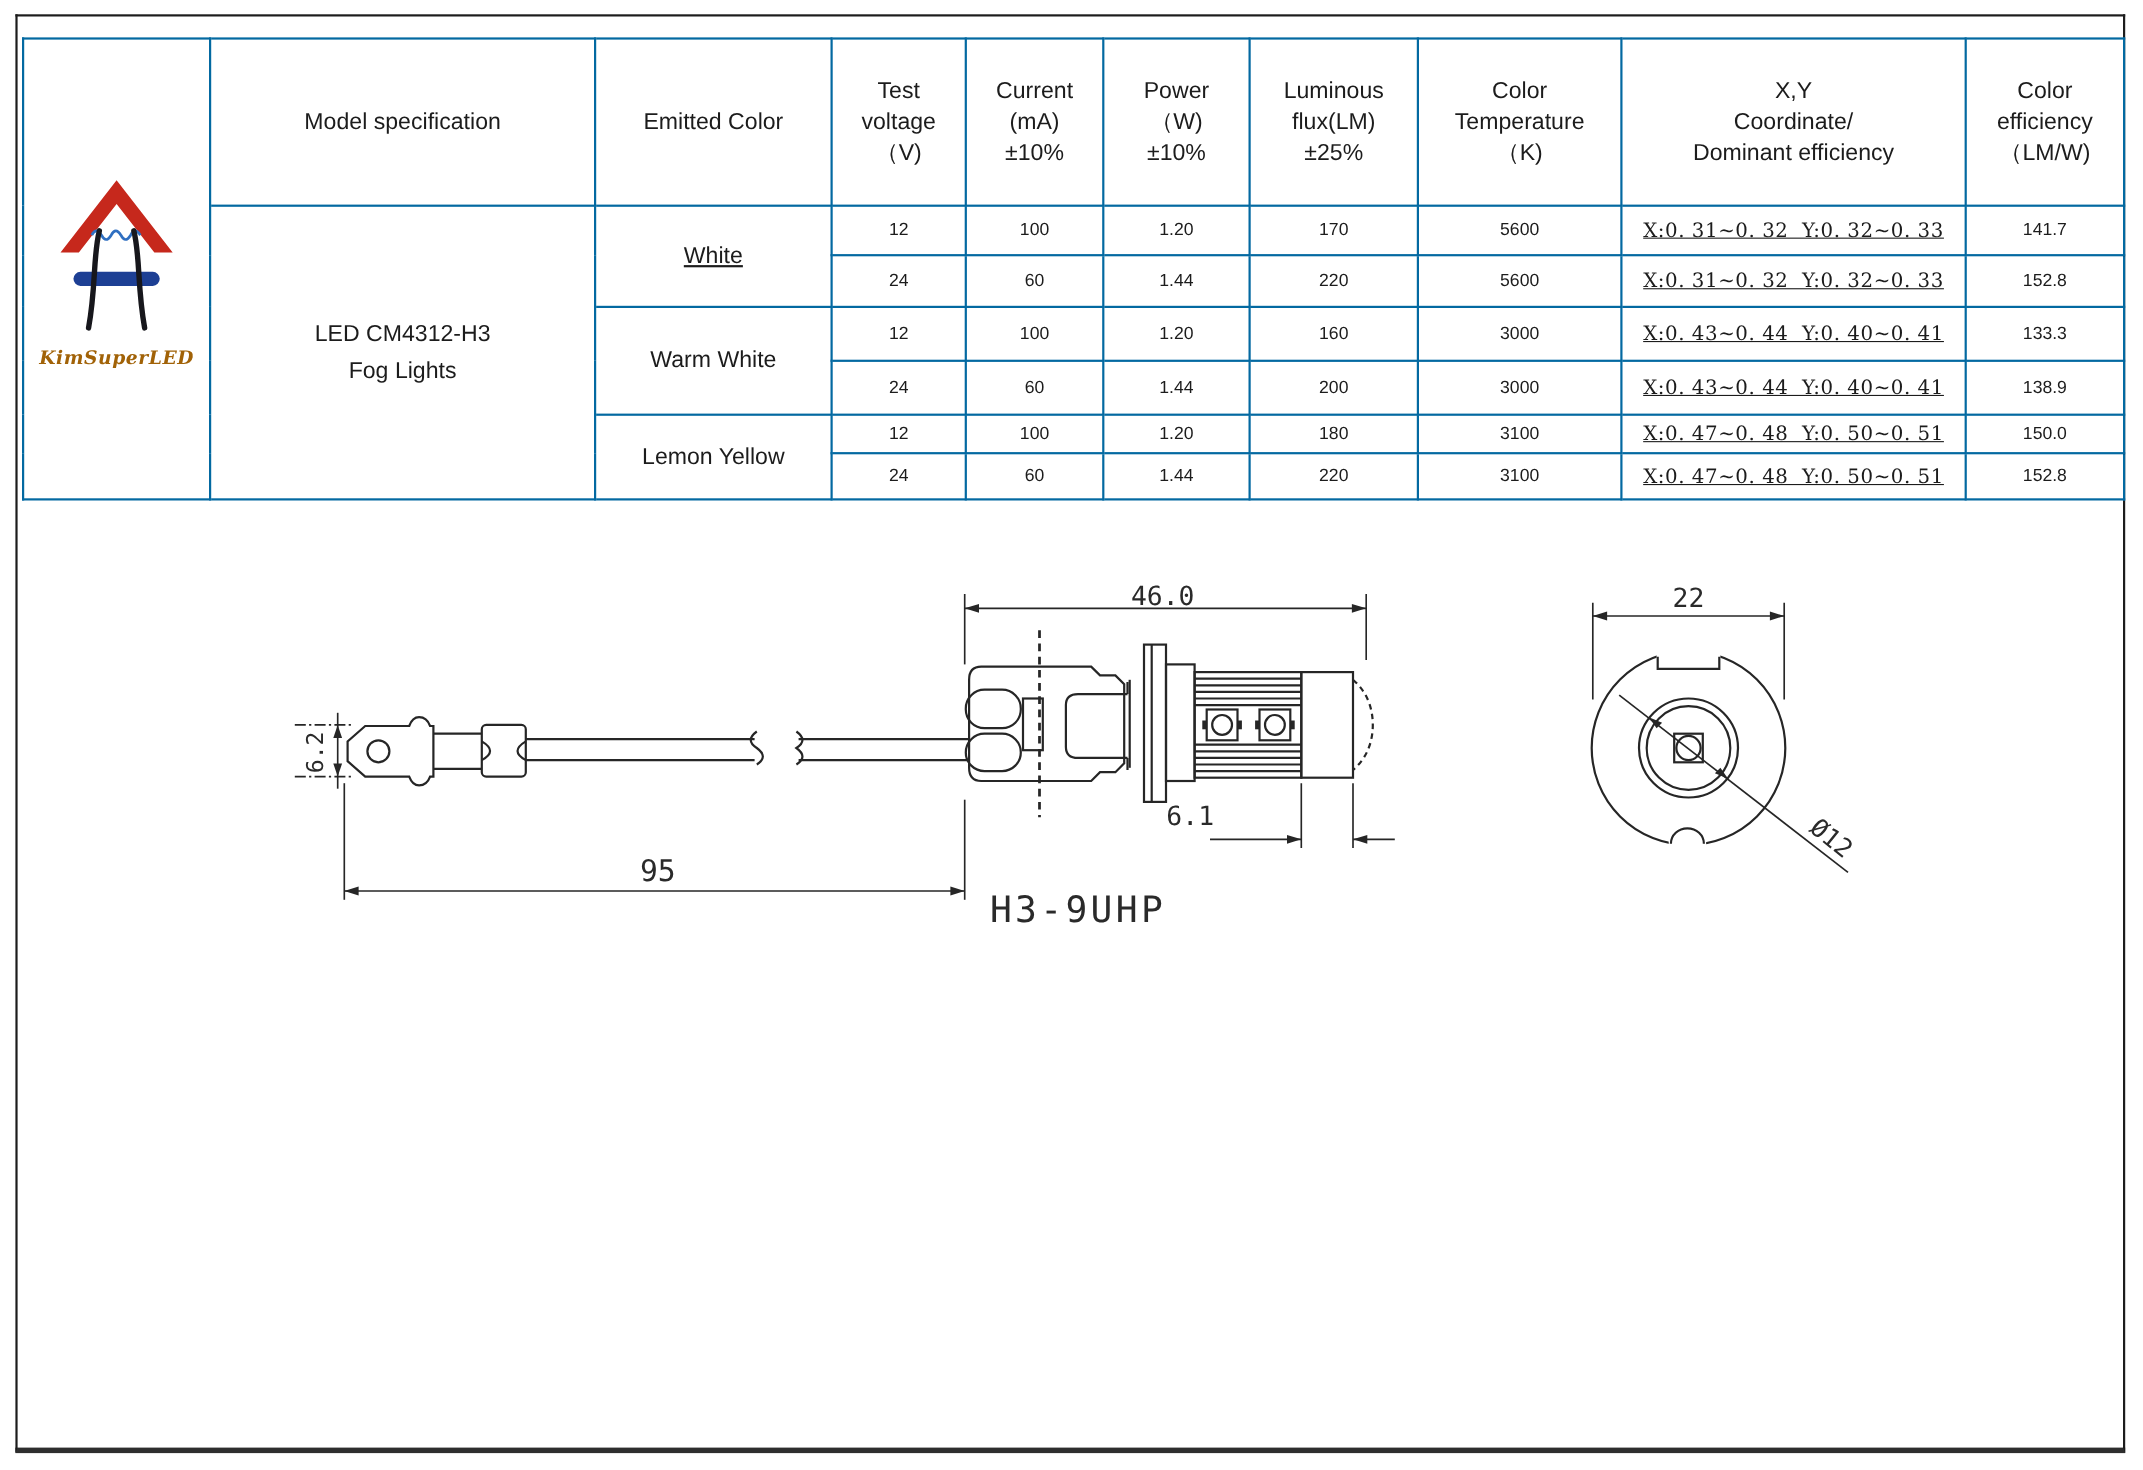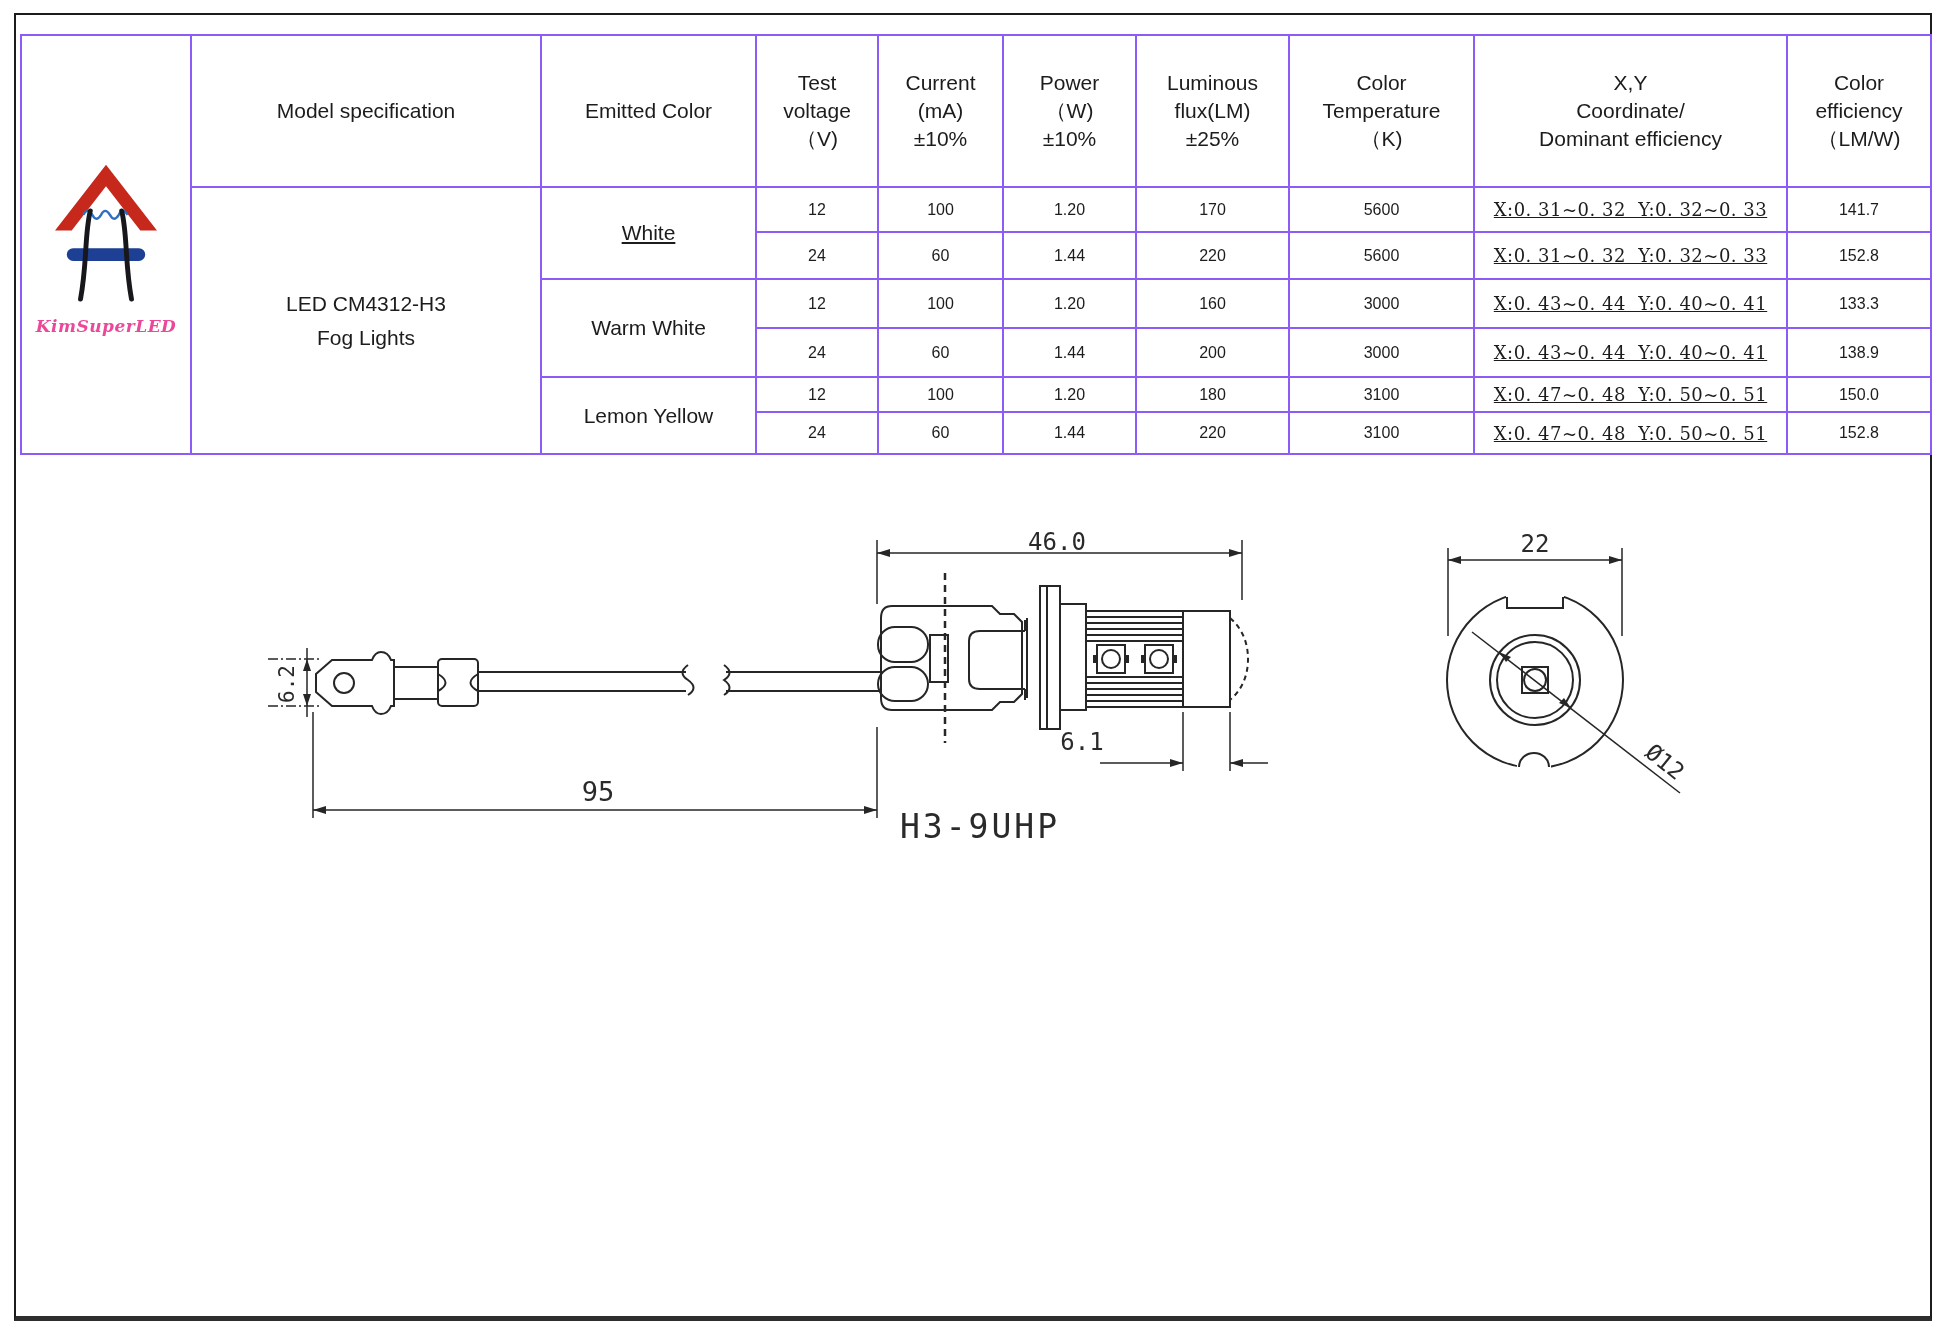--- a/index.html
+++ b/index.html
@@ -1,30 +1,30 @@
 <!DOCTYPE html>
 <html><head>
 <meta charset="utf-8">
 <style>
   html,body{margin:0;padding:0;background:#ffffff;}
   body{width:1948px;height:1336px;position:relative;font-family:"Liberation Sans",sans-serif;color:#1c1c1c;overflow:hidden;}
   .page-border{position:absolute;left:14px;top:13px;width:1918px;height:1308px;box-sizing:border-box;
     border:2px solid #1c1c1c;border-bottom:5px solid #2e2e2e;}
   table.spec{position:absolute;left:20px;top:34px;border-collapse:collapse;table-layout:fixed;}
-  table.spec td,table.spec th{border:2px solid #8b5cf6;text-align:center;vertical-align:middle;
+  table.spec td,table.spec th{border:2px solid #0369a1;text-align:center;vertical-align:middle;
     font-weight:400;padding:0;overflow:hidden;}
   th.hdr{font-size:21px;font-weight:400;line-height:28px;}
   td.num{font-size:16px;font-weight:700;}
   td.xy{font-family:"DejaVu Serif","Liberation Serif",serif;font-size:18px;white-space:pre;font-weight:400;letter-spacing:.5px;text-decoration:underline;}
   td.colorcell{font-size:21px;vertical-align:top;}
   td.modelcell{font-size:21px;line-height:34px;}
   td.logocell{vertical-align:top;padding-top:14px;}
   .lh45{line-height:44px;text-decoration:underline;}.lh49{line-height:48px;}.lh35{line-height:35px;}
   .brand{font-family:"DejaVu Serif","Liberation Serif",serif;font-style:italic;font-weight:700;
-    font-size:17px;color:#ec4899;text-align:center;margin-top:6px;letter-spacing:.5px;}
+    font-size:17px;color:#a16207;text-align:center;margin-top:6px;letter-spacing:.5px;}
   .logo-wrap{width:100%;text-align:center;}
   svg text.dim{font-family:"DejaVu Sans Mono","Liberation Mono",monospace;fill:#2a2a2a;}
   .draw-layer{position:absolute;left:0;top:0;}
 </style>
 </head>
 <body>
 
 <div class="page-border"></div>
 
 <table class="spec">

